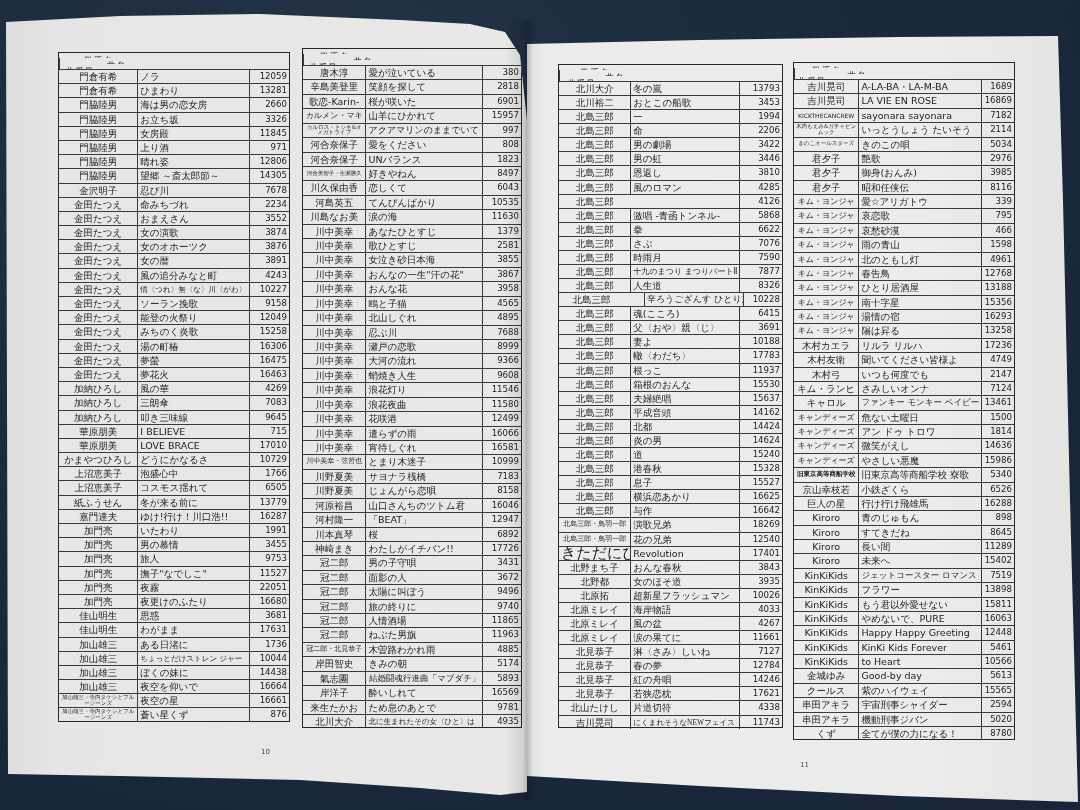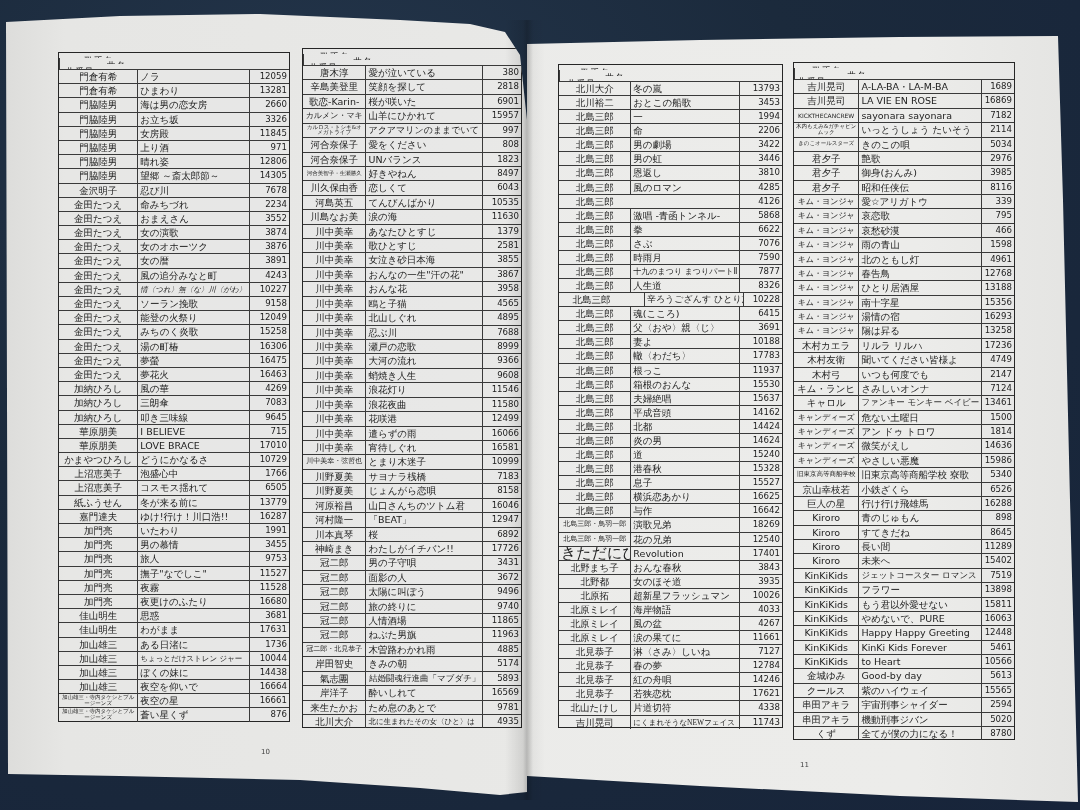--- a/index.html
+++ b/index.html
@@ -132,21 +132,21 @@
     <div class="cell s">女の暦</div>
     <div class="cell n">3891</div>
   </div>
         <div class="row">
     <div class="cell a">金田たつえ</div>
     <div class="cell s">風の追分みなと町</div>
     <div class="cell n">4243</div>
   </div>
         <div class="row">
     <div class="cell a">金田たつえ</div>
-    <div class="cell s" style="font-size: 7.5px; font-style: italic;">情〈つれ〉無〈な〉川〈がわ〉</div>
+    <div class="cell s" style="font-size: 7.5px;">情〈つれ〉無〈な〉川〈がわ〉</div>
     <div class="cell n">10227</div>
   </div>
         <div class="row">
     <div class="cell a">金田たつえ</div>
     <div class="cell s">ソーラン挽歌</div>
     <div class="cell n">9158</div>
   </div>
         <div class="row">
     <div class="cell a">金田たつえ</div>
     <div class="cell s">能登の火祭り</div>
@@ -238,21 +238,21 @@
     <div class="cell n">9753</div>
   </div>
         <div class="row">
     <div class="cell a">加門亮</div>
     <div class="cell s">撫子"なでしこ"</div>
     <div class="cell n">11527</div>
   </div>
         <div class="row">
     <div class="cell a">加門亮</div>
     <div class="cell s">夜霧</div>
-    <div class="cell n">11528</div>
+    <div class="cell n">22051</div>
   </div>
         <div class="row">
     <div class="cell a">加門亮</div>
     <div class="cell s">夜更けのふたり</div>
     <div class="cell n">16680</div>
   </div>
         <div class="row">
     <div class="cell a">佳山明生</div>
     <div class="cell s">思惑</div>
     <div class="cell n">3681</div>
@@ -915,21 +915,21 @@
     <div class="cell a" style="font-size: 8px;">キャンディーズ</div>
     <div class="cell s">微笑がえし</div>
     <div class="cell n">14636</div>
   </div>
         <div class="row">
     <div class="cell a" style="font-size: 8px;">キャンディーズ</div>
     <div class="cell s">やさしい悪魔</div>
     <div class="cell n">15986</div>
   </div>
         <div class="row">
-    <div class="cell a" style="font-size: 6.5px;">旧東京高等商船学校</div>
+    <div class="cell a" style="font-size: 6.5px; font-weight: bold;">旧東京高等商船学校</div>
     <div class="cell s">旧東京高等商船学校 寮歌</div>
     <div class="cell n">5340</div>
   </div>
         <div class="row">
     <div class="cell a">京山幸枝若</div>
     <div class="cell s">小鉄ざくら</div>
     <div class="cell n">6526</div>
   </div>
         <div class="row">
     <div class="cell a">巨人の星</div>

